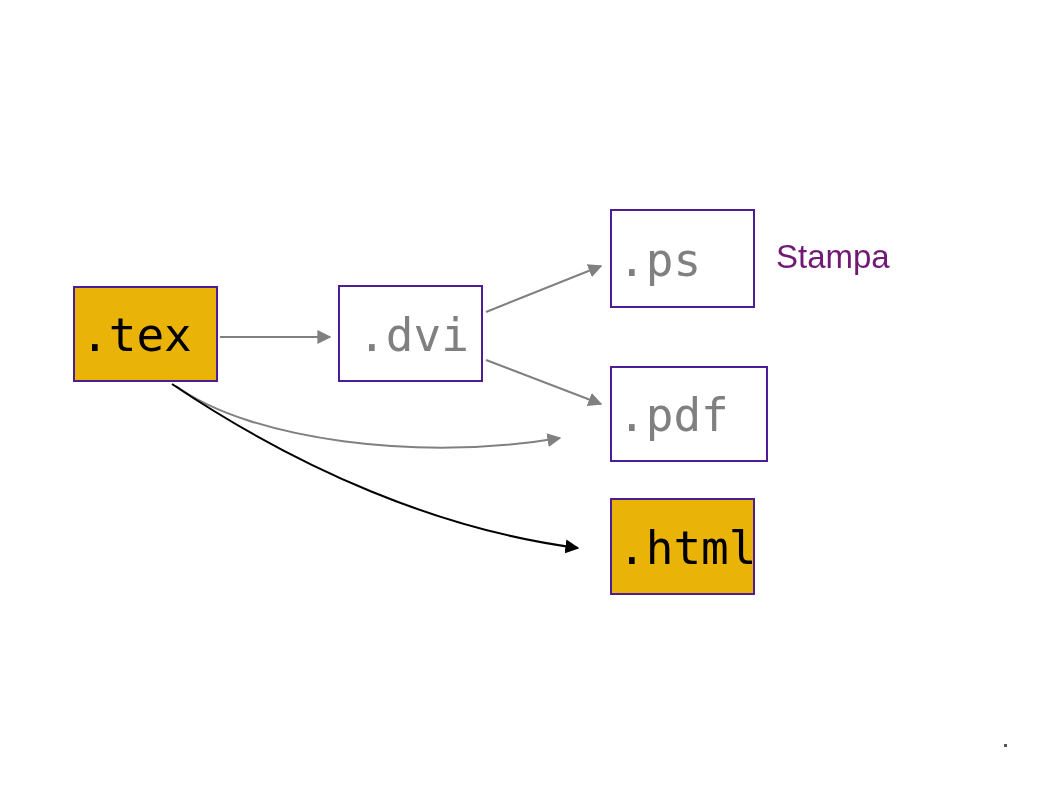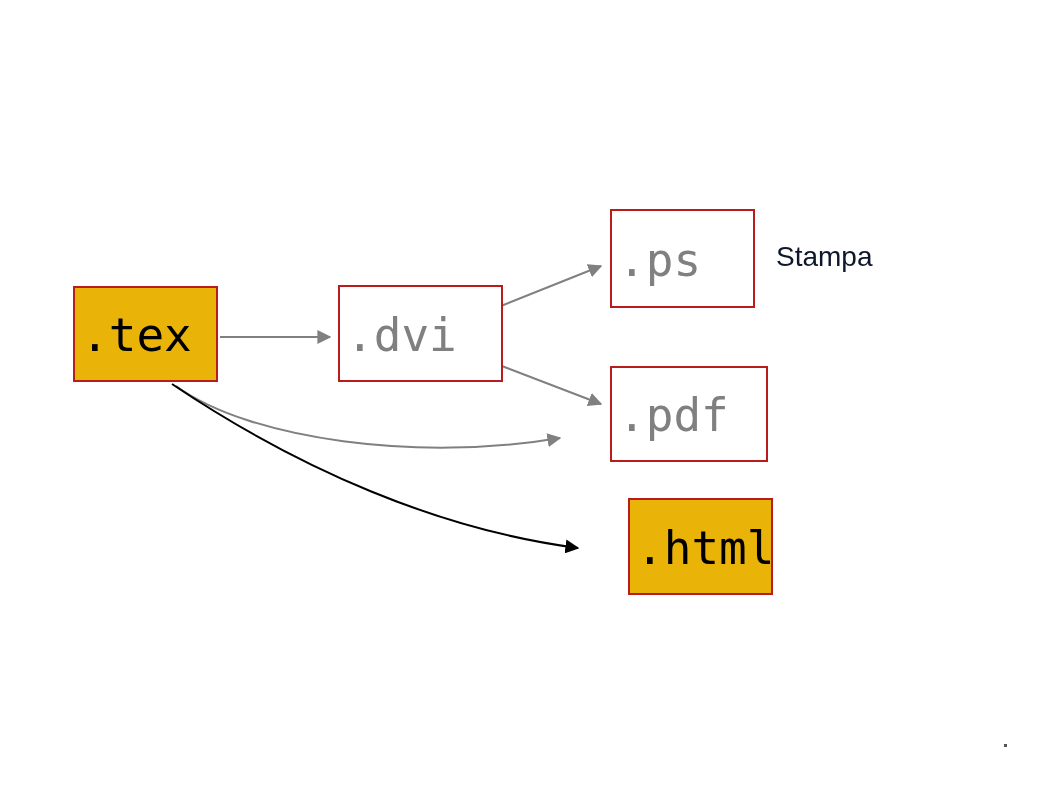--- a/index.html
+++ b/index.html
@@ -20,21 +20,21 @@
     position: absolute;
     left: 0;
     top: 0;
     width: 1058px;
     height: 794px;
     pointer-events: none;
   }
   .node {
     position: absolute;
     box-sizing: border-box;
-    border: 2px solid #b91c1c;
+    border: 2px solid #4c1d95;
     display: flex;
     align-items: center;
     font-family: "DejaVu Sans Mono", "Liberation Mono", monospace;
     font-size: 46px;
     line-height: 1;
     letter-spacing: 0px;
     white-space: nowrap;
   }
   .node .node-label {
     display: block;
@@ -44,23 +44,23 @@
   .node.filled {
     background: #eab308;
     color: #000000;
   }
   .node.plain {
     background: #ffffff;
     color: #808080;
   }
   .side-label {
     position: absolute;
-    color: #0f172a;
+    color: #701a75;
     font-family: "Liberation Sans", sans-serif;
-    font-size: 28px;
+    font-size: 33px;
     line-height: 35px;
     white-space: pre-line;
   }
   .speck {
     position: absolute;
     width: 3px;
     height: 3px;
     background: #555555;
   }
 </style>
@@ -87,33 +87,33 @@
 
     <path d="M 176 386 C 250 440 420 462 560 438" fill="none" stroke="#808080" stroke-width="2" marker-end="url(#arrow-gray)"></path>
 
     <path d="M 172 384 C 300 470 440 530 578 548" fill="none" stroke="#000000" stroke-width="2" marker-end="url(#arrow-black)"></path>
   </svg>
 
   <div class="node filled" style="left:73px; top:286px; width:145px; height:96px;">
     <span class="node-label">.tex</span>
   </div>
 
-  <div class="node plain" style="left:338px; top:285px; width:165px; height:97px;">
+  <div class="node plain" style="left:338px; top:285px; width:145px; height:97px;justify-content:center;">
     <span class="node-label">.dvi</span>
   </div>
 
   <div class="node plain" style="left:610px; top:209px; width:145px; height:99px;">
     <span class="node-label">.ps</span>
   </div>
 
   <div class="node plain" style="left:610px; top:366px; width:158px; height:96px;">
     <span class="node-label">.pdf</span>
   </div>
 
-  <div class="node filled" style="left:628px; top:498px; width:145px; height:97px;">
+  <div class="node filled" style="left:610px; top:498px; width:145px; height:97px;">
     <span class="node-label">.html</span>
   </div>
 
   <div class="side-label" style="left:776px; top:239px;">Stampa</div>
 
 
   <div class="speck" style="left:1004px; top:744px;"></div>
 
 </div>
 

